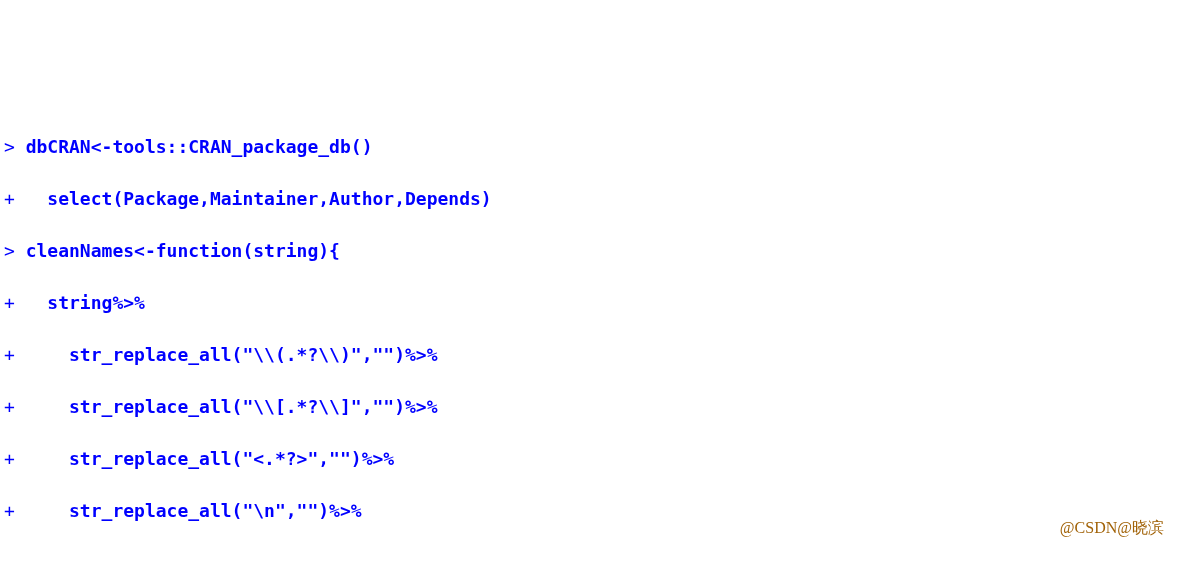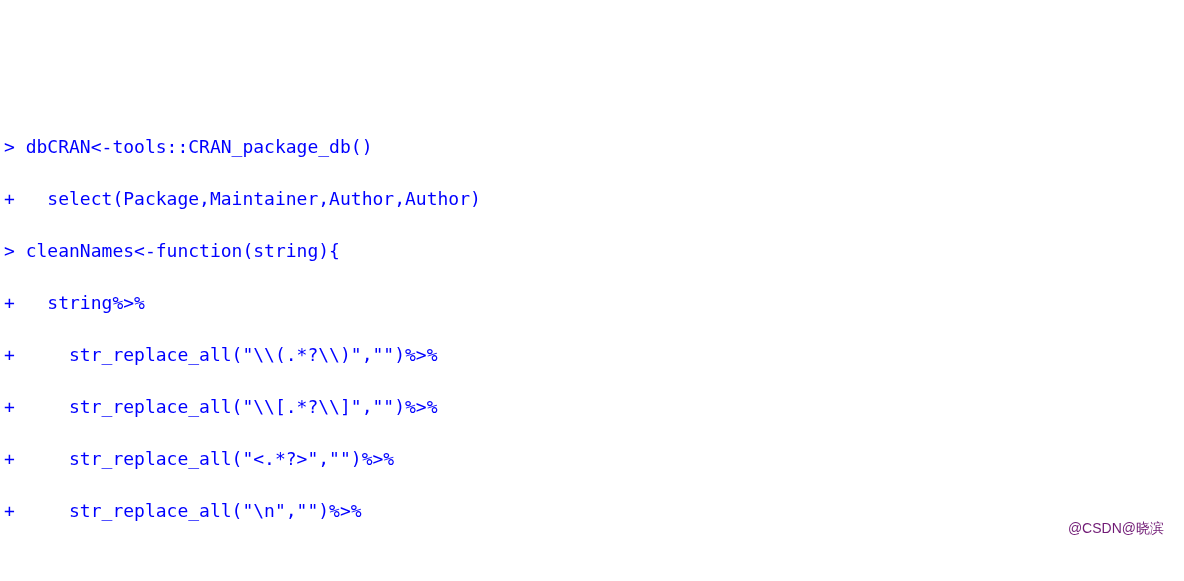--- a/index.html
+++ b/index.html
@@ -12,31 +12,31 @@
     white-space: pre;
     color: #000000;
   }
   .console {
     display: block;
   }
   .line {
     display: block;
   }
   .p { color: #0000ff; }      
-  .code { color: #0000ff; }    
-  .wm { color: #701a75; position: absolute; right: 20px; bottom: 40px; font-size: 14px; font-family: Liberation Sans, sans-serif; }
+  .code { color: #0000ff; font-weight: bold; }    
+  .wm { color: #a16207; position: absolute; right: 20px; bottom: 40px; font-size: 16px; font-family: Liberation Serif, serif; }
 </style>
 </head>
 <body>
 
 
 
 <div class="console">
 <span class="line"><span class="p">&gt; </span><span class="code">dbCRAN&lt;-tools::CRAN_package_db()</span></span>
-<span class="line"><span class="p">+ </span><span class="code">  select(Package,Maintainer,Author,Author)</span></span>
+<span class="line"><span class="p">+ </span><span class="code">  select(Package,Maintainer,Author,Depends)</span></span>
 <span class="line"><span class="p">&gt; </span><span class="code">cleanNames&lt;-function(string){</span></span>
 <span class="line"><span class="p">+ </span><span class="code">  string%&gt;%</span></span>
 <span class="line"><span class="p">+ </span><span class="code">    str_replace_all("\\(.*?\\)","")%&gt;%</span></span>
 <span class="line"><span class="p">+ </span><span class="code">    str_replace_all("\\[.*?\\]","")%&gt;%</span></span>
 <span class="line"><span class="p">+ </span><span class="code">    str_replace_all("&lt;.*?&gt;","")%&gt;%</span></span>
 <span class="line"><span class="p">+ </span><span class="code">    str_replace_all("\n","")%&gt;%</span></span>
 
 
 
 

